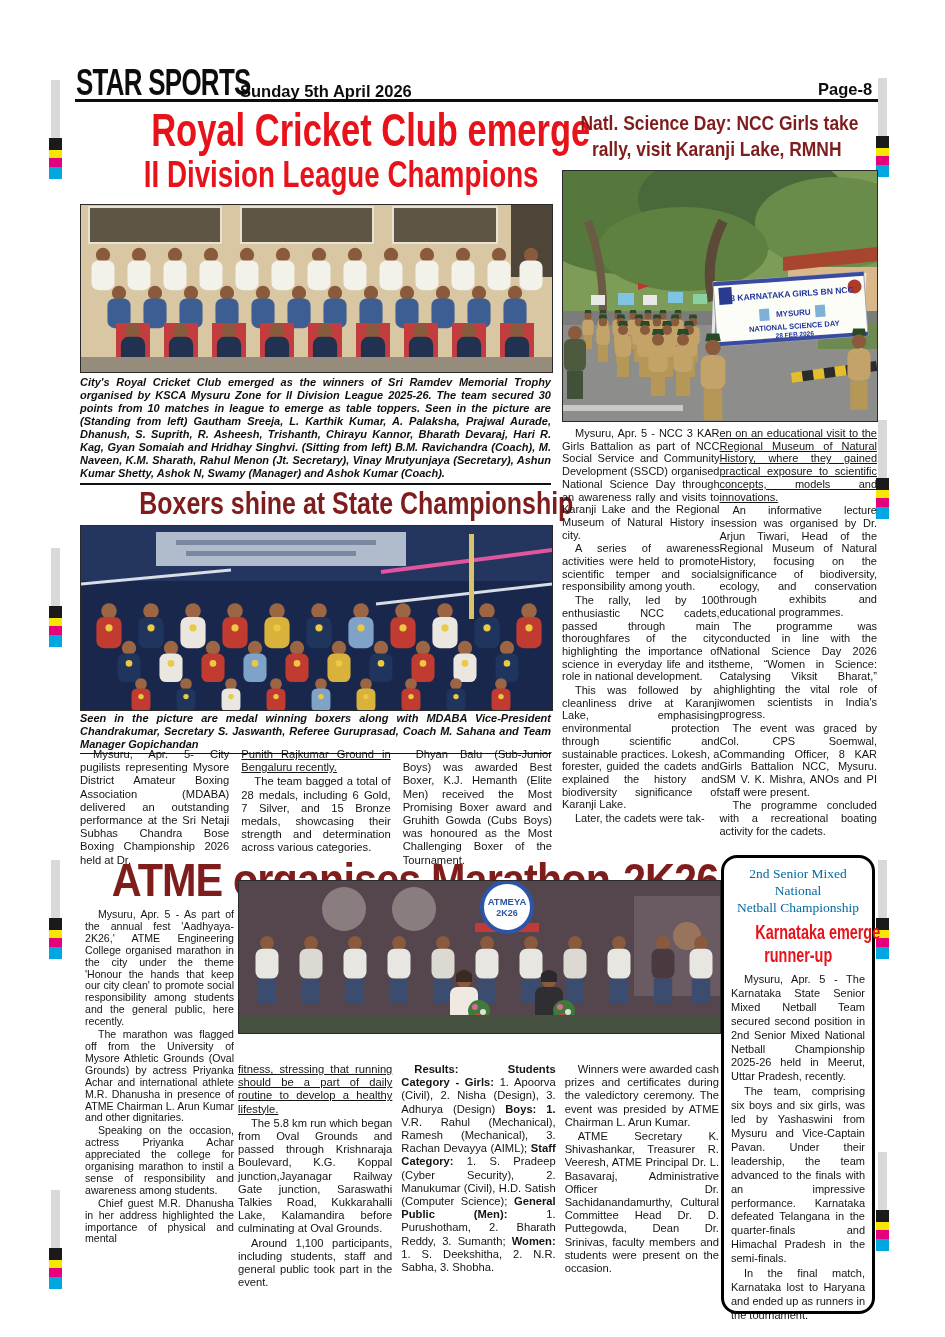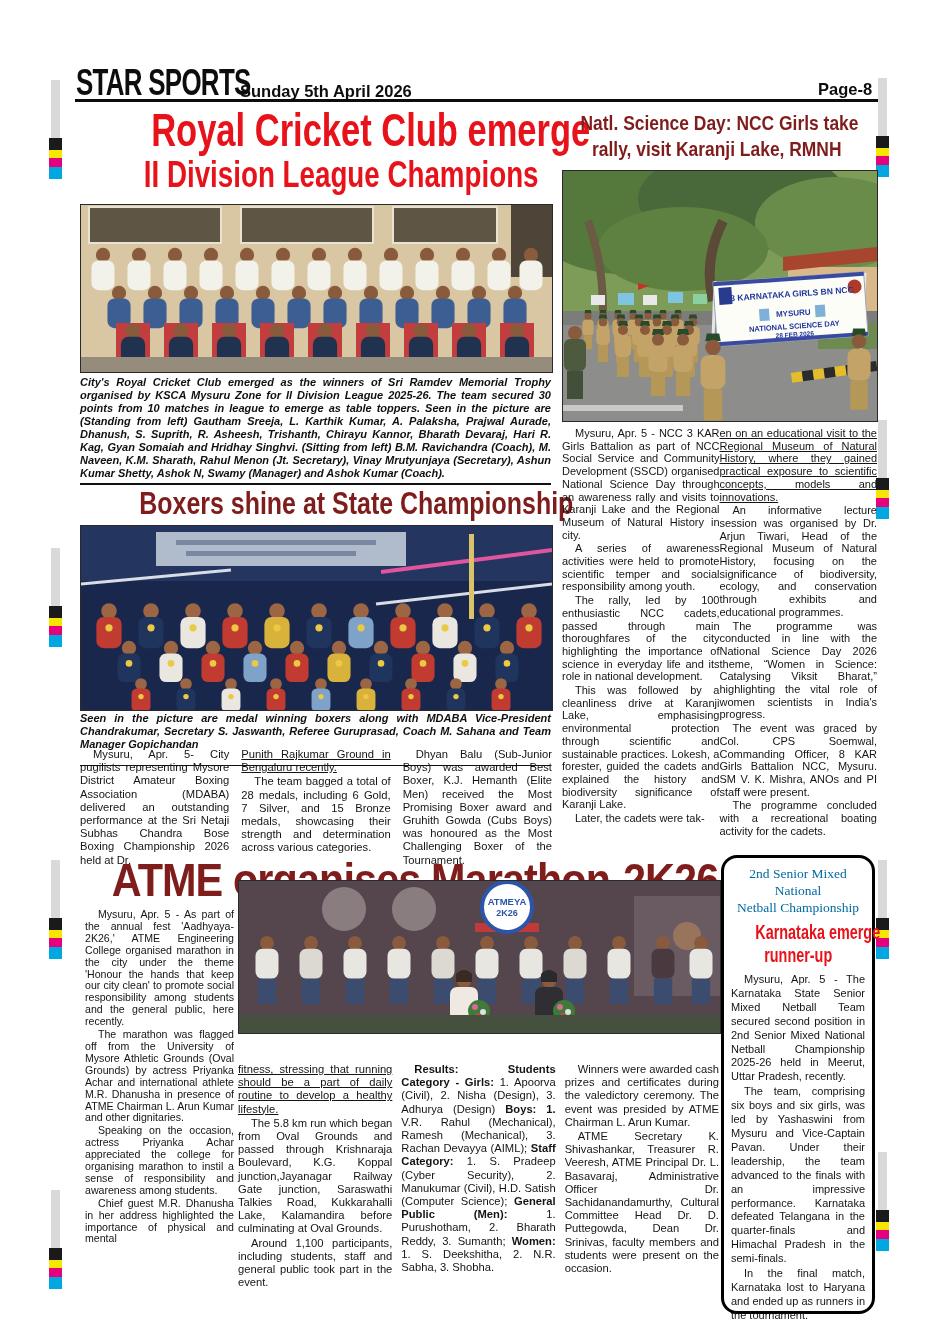--- a/index.html
+++ b/index.html
@@ -14,21 +14,21 @@
   .hrule{background:#0d0d0d;}
   
   .red-head{color:#e8121a;font-weight:bold;text-align:center;}
   .blk-head{color:#7f1d1d;font-weight:bold;text-align:center;}
   
   .photo{border:1px solid #2a2a2a;overflow:hidden;background:#888;}
   .photo svg{display:block;}
   
   .caption{font-size:11px;line-height:13px;font-weight:bold;font-style:italic;text-align:justify;color:#101010;}
   .rule-b{border-bottom:2px solid #101010;padding-bottom:3px;}
-  .rule-b2{border-bottom:1.5px solid #101010;padding-bottom:14px;}
+  .rule-b2{border-bottom:1.5px solid #101010;padding-bottom:2px;}
   .cols{display:flex;}
   .col{flex:1;}
   .p{margin:0 0 1px 0;text-align:justify;text-indent:13px;font-size:11.2px;line-height:13.2px;color:#141414;}
   .p.cont{text-indent:0;text-decoration:underline;}
   .sci .p{font-size:11px;line-height:12.7px;}
   .mar1 .p{font-size:10.6px;line-height:11.9px;}
   .seg-b{font-weight:bold;}
   
   .nbox{border:3px solid #000;border-radius:16px;background:#fff;box-sizing:border-box;padding:7px 7px;}
   .nkicker{font-family:Liberation Serif, serif;font-size:13.5px;line-height:17px;text-align:center;color:#0369a1;}

